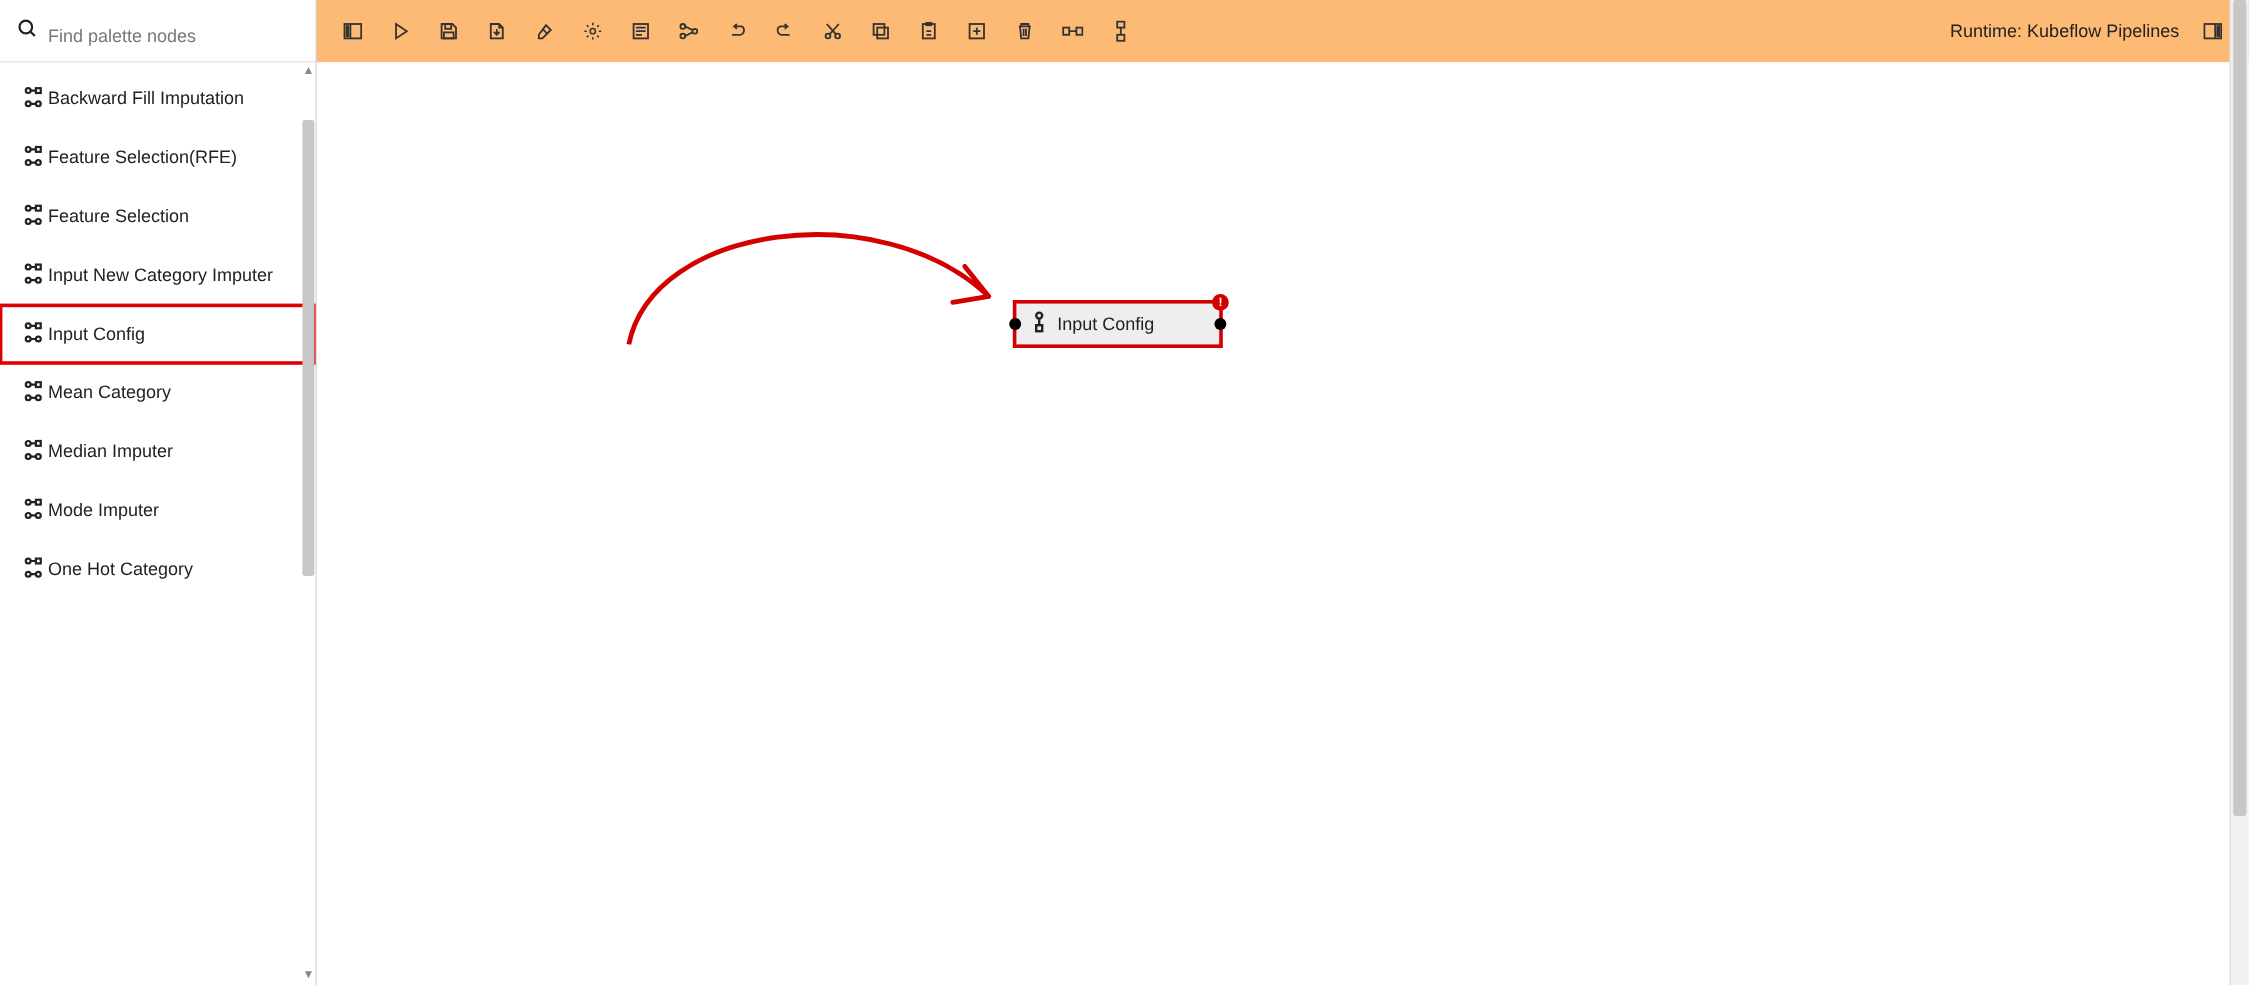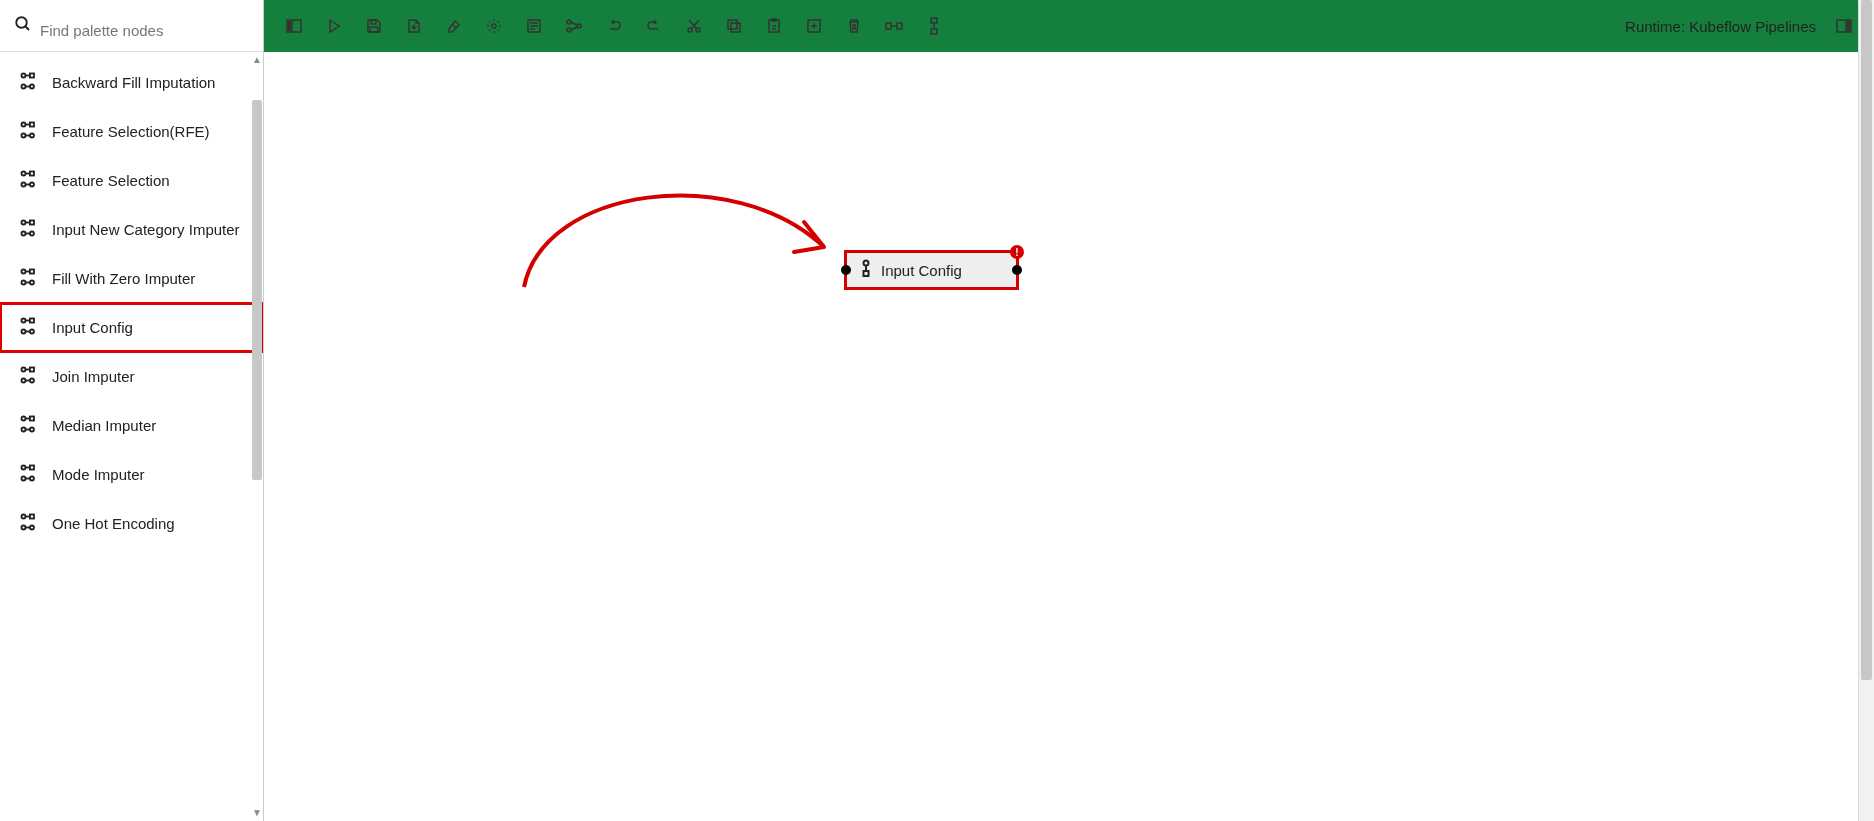--- a/index.html
+++ b/index.html
@@ -46,21 +46,20 @@
   .search-input::placeholder { color: #777; }
   .palette-list {
     flex: 1;
     overflow-y: auto;
     padding-top: 6px;
     position: relative;
   }
   .palette-item {
     display: flex;
     align-items: center;
-    gap: 12px;
     padding: 12px 18px;
     cursor: grab;
   }
   .palette-item .node-icon { flex-shrink: 0; }
   .palette-item .label {
     font-size: 15px;
     color: #222;
     line-height: 1.2;
   }
   .palette-item.highlighted {
@@ -93,21 +92,21 @@
 
   
   .main {
     flex: 1;
     display: flex;
     flex-direction: column;
     position: relative;
   }
   .toolbar {
     height: 52px;
-    background: #15803d;
+    background: #fdba74;
     display: flex;
     align-items: center;
     padding: 0 10px;
   }
   .toolbar-left {
     display: flex;
     align-items: center;
     gap: 0;
   }
   .toolbar-btn {
@@ -269,33 +268,20 @@
               <rect x="13" y="3.8" width="4.4" height="4.4"></rect>
               <circle cx="6" cy="18" r="2.2"></circle>
               <circle cx="15.2" cy="18" r="2.2"></circle>
               <line x1="8" y1="6" x2="13" y2="6"></line>
               <line x1="8" y1="18" x2="13" y2="18"></line>
             </svg>
         </span>
         <span class="label">Input New Category Imputer</span>
       </div>
 
-      <div class="palette-item">
-        <span class="node-icon">
-          <svg width="22" height="22" viewBox="0 0 24 24" fill="none" stroke="#222" stroke-width="2">
-              <circle cx="6" cy="6" r="2.2"></circle>
-              <rect x="13" y="3.8" width="4.4" height="4.4"></rect>
-              <circle cx="6" cy="18" r="2.2"></circle>
-              <circle cx="15.2" cy="18" r="2.2"></circle>
-              <line x1="8" y1="6" x2="13" y2="6"></line>
-              <line x1="8" y1="18" x2="13" y2="18"></line>
-            </svg>
-        </span>
-        <span class="label">Fill With Zero Imputer</span>
-      </div>
 
 
       <div class="palette-item highlighted">
         <span class="node-icon">
           <svg width="22" height="22" viewBox="0 0 24 24" fill="none" stroke="#222" stroke-width="2">
               <circle cx="6" cy="6" r="2.2"></circle>
               <rect x="13" y="3.8" width="4.4" height="4.4"></rect>
               <circle cx="6" cy="18" r="2.2"></circle>
               <circle cx="15.2" cy="18" r="2.2"></circle>
               <line x1="8" y1="6" x2="13" y2="6"></line>
@@ -310,21 +296,21 @@
         <span class="node-icon">
           <svg width="22" height="22" viewBox="0 0 24 24" fill="none" stroke="#222" stroke-width="2">
               <circle cx="6" cy="6" r="2.2"></circle>
               <rect x="13" y="3.8" width="4.4" height="4.4"></rect>
               <circle cx="6" cy="18" r="2.2"></circle>
               <circle cx="15.2" cy="18" r="2.2"></circle>
               <line x1="8" y1="6" x2="13" y2="6"></line>
               <line x1="8" y1="18" x2="13" y2="18"></line>
             </svg>
         </span>
-        <span class="label">Join Imputer</span>
+        <span class="label">Mean Category</span>
       </div>
 
       <div class="palette-item">
         <span class="node-icon">
           <svg width="22" height="22" viewBox="0 0 24 24" fill="none" stroke="#222" stroke-width="2">
               <circle cx="6" cy="6" r="2.2"></circle>
               <rect x="13" y="3.8" width="4.4" height="4.4"></rect>
               <circle cx="6" cy="18" r="2.2"></circle>
               <circle cx="15.2" cy="18" r="2.2"></circle>
               <line x1="8" y1="6" x2="13" y2="6"></line>
@@ -352,21 +338,21 @@
         <span class="node-icon">
           <svg width="22" height="22" viewBox="0 0 24 24" fill="none" stroke="#222" stroke-width="2">
               <circle cx="6" cy="6" r="2.2"></circle>
               <rect x="13" y="3.8" width="4.4" height="4.4"></rect>
               <circle cx="6" cy="18" r="2.2"></circle>
               <circle cx="15.2" cy="18" r="2.2"></circle>
               <line x1="8" y1="6" x2="13" y2="6"></line>
               <line x1="8" y1="18" x2="13" y2="18"></line>
             </svg>
         </span>
-        <span class="label">One Hot Encoding</span>
+        <span class="label">One Hot Category</span>
       </div>
 
     </div>
 
     <div class="palette-scroll-arrow-up">▲</div>
     <div class="palette-scroll-thumb"></div>
     <div class="palette-scroll-arrow-down">▼</div>
   </aside>
 
   <main class="main">

